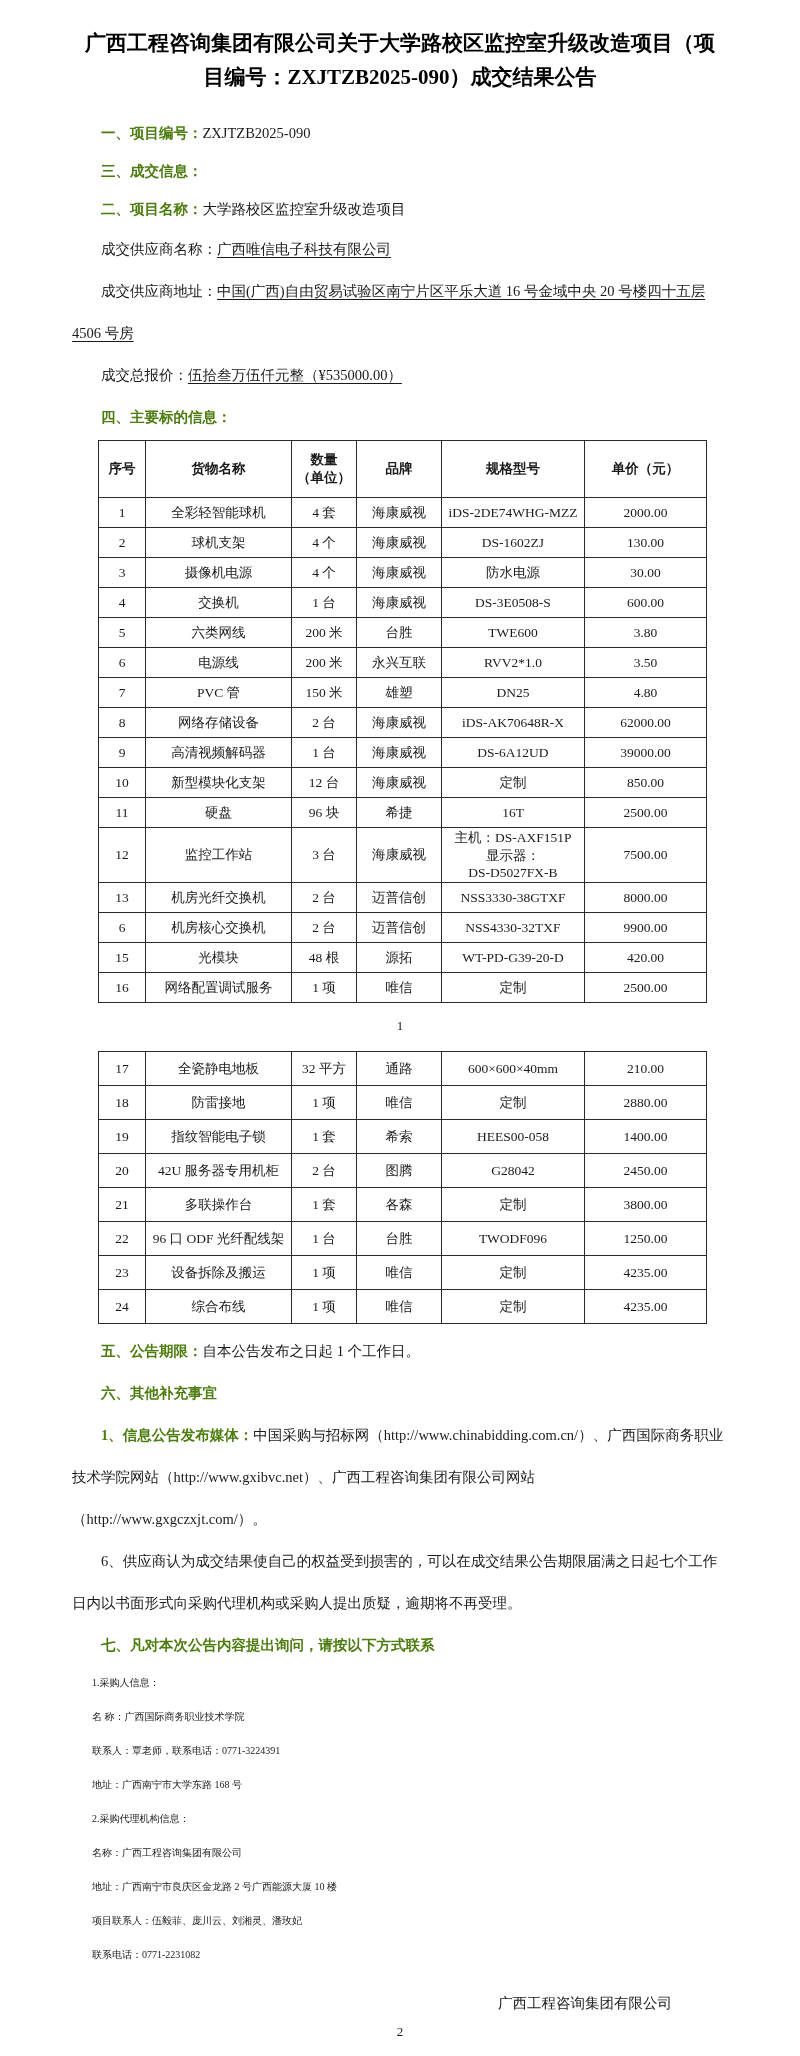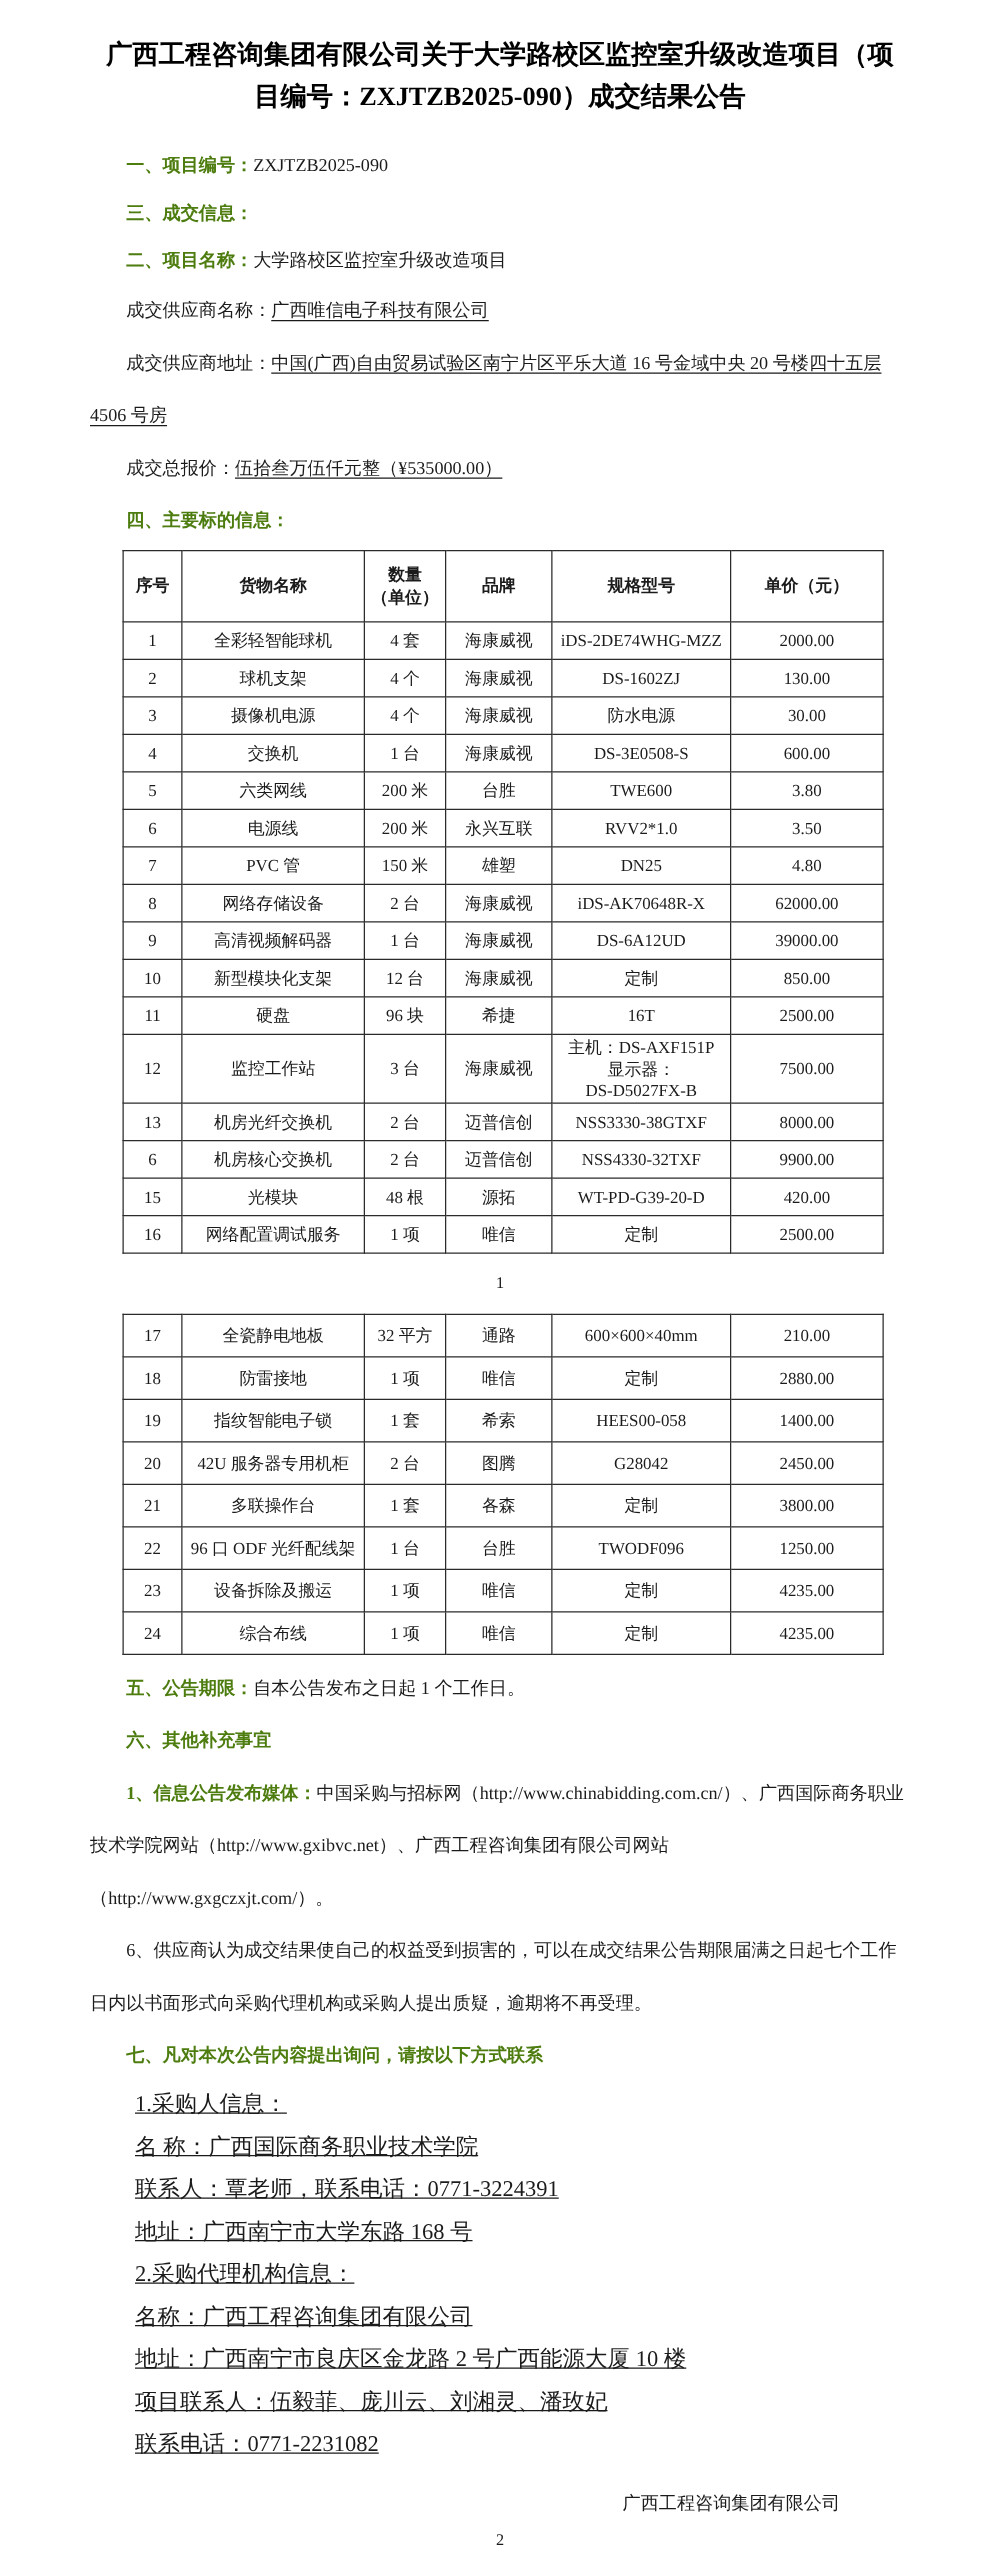--- a/index.html
+++ b/index.html
@@ -28,21 +28,21 @@
     overflow:hidden;font-weight:normal;
   }
   .goods-table th{font-weight:bold;height:54px;}
   #table1 tbody tr{height:30px;}
   #table2{margin-top:8px;}
   #table2 tbody tr{height:34px;}
   .page-num{
     text-align:center;font-size:13px;line-height:34px;margin-top:6px;
   }
   .sec{font-size:14.5px;line-height:42px;text-indent:2em;}
-  .contact{font-size:18px;line-height:34px;text-indent:2em;text-decoration:underline;}
+  .contact{font-size:10px;line-height:34px;text-indent:2em;}
   .signoff{margin:16px 0 0 auto;width:230px;text-align:center;}
   .signoff-company{font-size:14.5px;line-height:30px;text-align:left;}
   .signoff-date{font-size:14.5px;line-height:34px;}
   .page-num2{text-align:center;font-size:13px;line-height:20px;margin-top:4px;}
 </style>
 </head>
 <body>
 
 <div id="doc">
 

